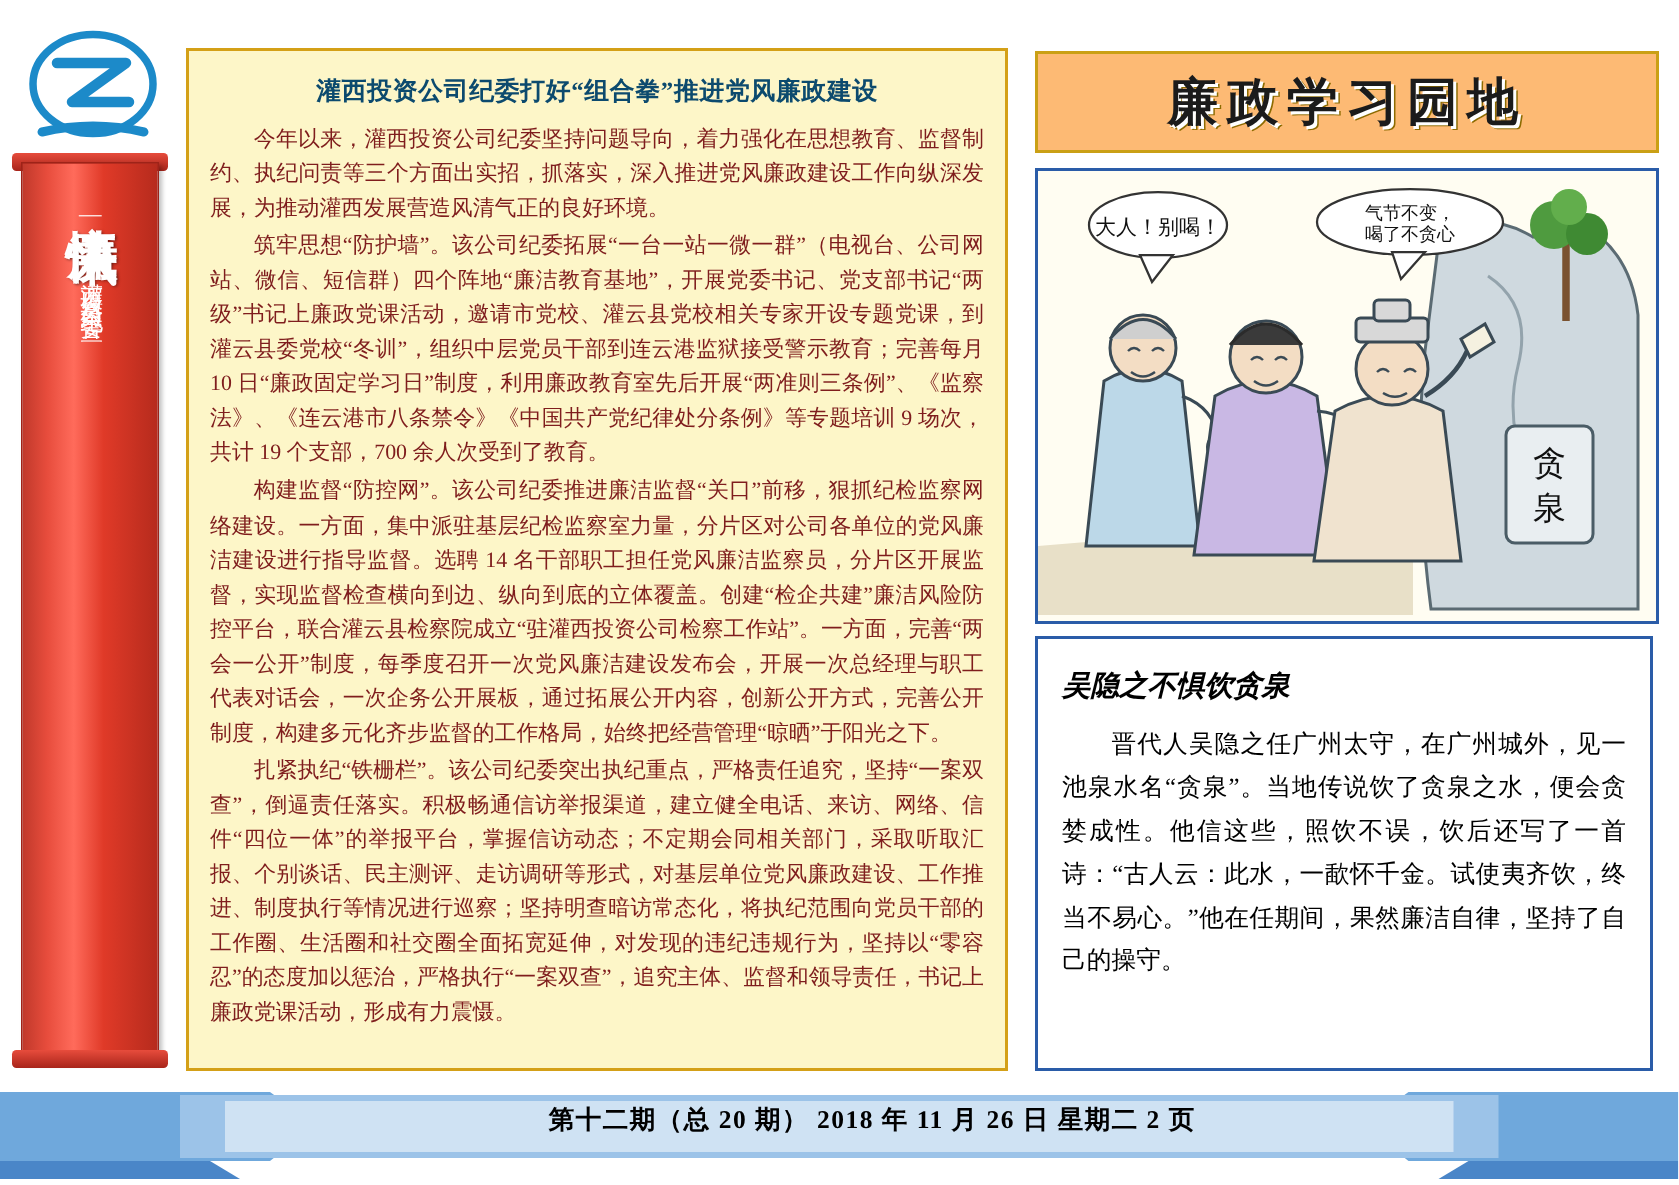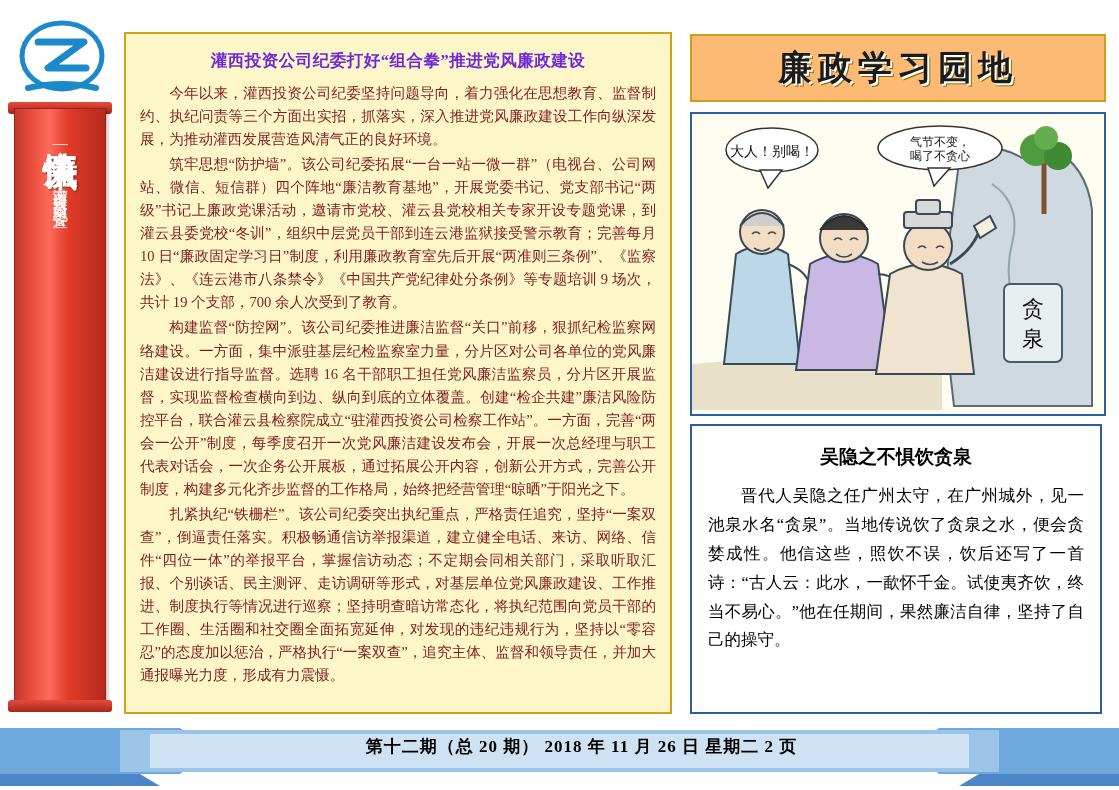--- a/index.html
+++ b/index.html
@@ -41,21 +41,21 @@
   
   #article{
     position:absolute;left:124px;top:32px;width:548px;height:682px;
     background:#fdf6c8;
     border:2px solid #d4a017;
     box-sizing:border-box;
     padding:10px 14px 8px 14px;
   }
   #article h1{
     font-size:16.5px;font-weight:bold;text-align:center;margin:6px 0 10px 0;
-    letter-spacing:.5px;color:#6d28d9;
+    letter-spacing:.5px;color:#0c4a6e;
   }
   #article p{
     font-size:14.6px;line-height:1.58;margin:0 0 2px 0;
     text-align:justify;text-indent:2em;color:#7f1d1d;
   }
   
   #right-title{
     position:absolute;left:690px;top:34px;width:412px;height:64px;
     background:#fdba74;
     border:2px solid #caa015;
@@ -70,21 +70,21 @@
   #cartoon{
     position:absolute;left:690px;top:112px;width:412px;height:300px;
     border:2px solid #2a5ca8;background:#fffdf2;overflow:hidden;
   }
   #story{
     position:absolute;left:690px;top:424px;width:412px;height:290px;
     border:2px solid #2a5ca8;background:#ffffff;
     box-sizing:border-box;padding:14px 16px;
   }
   #story h2{
-    font-size:19px;font-weight:bold;text-align:center;margin:4px 0 12px 0;
+    font-size:19px;font-weight:bold;text-align:left;margin:4px 0 12px 0;font-style:italic;
   }
   #story p{
     font-size:16.5px;line-height:1.75;text-indent:2em;margin:0;text-align:justify;
   }
   
   #ribbon{
     position:absolute;left:0;top:716px;width:1119px;height:74px;
   }
   #footer-text{
     position:absolute;left:0;top:735px;width:1119px;text-align:center;
@@ -107,22 +107,22 @@
   <div class="big">廉情快讯</div>
   <div class="small">——</div>
   <div class="small">灌西投资公司纪委宣</div>
 </div>
 <div class="banner-cap" style="top:700px;"></div>
 
 <div id="article">
   <h1>灌西投资公司纪委打好“组合拳”推进党风廉政建设</h1>
   <p>今年以来，灌西投资公司纪委坚持问题导向，着力强化在思想教育、监督制约、执纪问责等三个方面出实招，抓落实，深入推进党风廉政建设工作向纵深发展，为推动灌西发展营造风清气正的良好环境。</p>
   <p>筑牢思想“防护墙”。该公司纪委拓展“一台一站一微一群”（电视台、公司网站、微信、短信群）四个阵地“廉洁教育基地”，开展党委书记、党支部书记“两级”书记上廉政党课活动，邀请市党校、灌云县党校相关专家开设专题党课，到灌云县委党校“冬训”，组织中层党员干部到连云港监狱接受警示教育；完善每月 10 日“廉政固定学习日”制度，利用廉政教育室先后开展“两准则三条例”、《监察法》、《连云港市八条禁令》《中国共产党纪律处分条例》等专题培训 9 场次，共计 19 个支部，700 余人次受到了教育。</p>
-  <p>构建监督“防控网”。该公司纪委推进廉洁监督“关口”前移，狠抓纪检监察网络建设。一方面，集中派驻基层纪检监察室力量，分片区对公司各单位的党风廉洁建设进行指导监督。选聘 16 名干部职工担任党风廉洁监察员，分片区开展监督，实现监督检查横向到边、纵向到底的立体覆盖。创建“检企共建”廉洁风险防控平台，联合灌云县检察院成立“驻灌西投资公司检察工作站”。一方面，完善“两会一公开”制度，每季度召开一次党风廉洁建设发布会，开展一次总经理与职工代表对话会，一次企务公开展板，通过拓展公开内容，创新公开方式，完善公开制度，构建多元化齐步监督的工作格局，始终把经营管理“晾晒”于阳光之下。</p>
-  <p>扎紧执纪“铁栅栏”。该公司纪委突出执纪重点，严格责任追究，坚持“一案双查”，倒逼责任落实。积极畅通信访举报渠道，建立健全电话、来访、网络、信件“四位一体”的举报平台，掌握信访动态；不定期会同相关部门，采取听取汇报、个别谈话、民主测评、走访调研等形式，对基层单位党风廉政建设、工作推进、制度执行等情况进行巡察；坚持明查暗访常态化，将执纪范围向党员干部的工作圈、生活圈和社交圈全面拓宽延伸，对发现的违纪违规行为，坚持以“零容忍”的态度加以惩治，严格执行“一案双查”，追究主体、监督和领导责任，并加大通报曝光力度，形成有力震慑。</p>
+  <p>构建监督“防控网”。该公司纪委推进廉洁监督“关口”前移，狠抓纪检监察网络建设。一方面，集中派驻基层纪检监察室力量，分片区对公司各单位的党风廉洁建设进行指导监督。选聘 14 名干部职工担任党风廉洁监察员，分片区开展监督，实现监督检查横向到边、纵向到底的立体覆盖。创建“检企共建”廉洁风险防控平台，联合灌云县检察院成立“驻灌西投资公司检察工作站”。一方面，完善“两会一公开”制度，每季度召开一次党风廉洁建设发布会，开展一次总经理与职工代表对话会，一次企务公开展板，通过拓展公开内容，创新公开方式，完善公开制度，构建多元化齐步监督的工作格局，始终把经营管理“晾晒”于阳光之下。</p>
+  <p>扎紧执纪“铁栅栏”。该公司纪委突出执纪重点，严格责任追究，坚持“一案双查”，倒逼责任落实。积极畅通信访举报渠道，建立健全电话、来访、网络、信件“四位一体”的举报平台，掌握信访动态；不定期会同相关部门，采取听取汇报、个别谈话、民主测评、走访调研等形式，对基层单位党风廉政建设、工作推进、制度执行等情况进行巡察；坚持明查暗访常态化，将执纪范围向党员干部的工作圈、生活圈和社交圈全面拓宽延伸，对发现的违纪违规行为，坚持以“零容忍”的态度加以惩治，严格执行“一案双查”，追究主体、监督和领导责任，书记上廉政党课活动，形成有力震慑。</p>
 </div>
 
 <div id="right-title">
   <span>廉政学习园地</span>
 </div>
 
 <div id="cartoon">
   <svg viewBox="0 0 408 296" width="408" height="296">
     <rect x="0" y="0" width="408" height="296" fill="#fffdf2"></rect>
 

